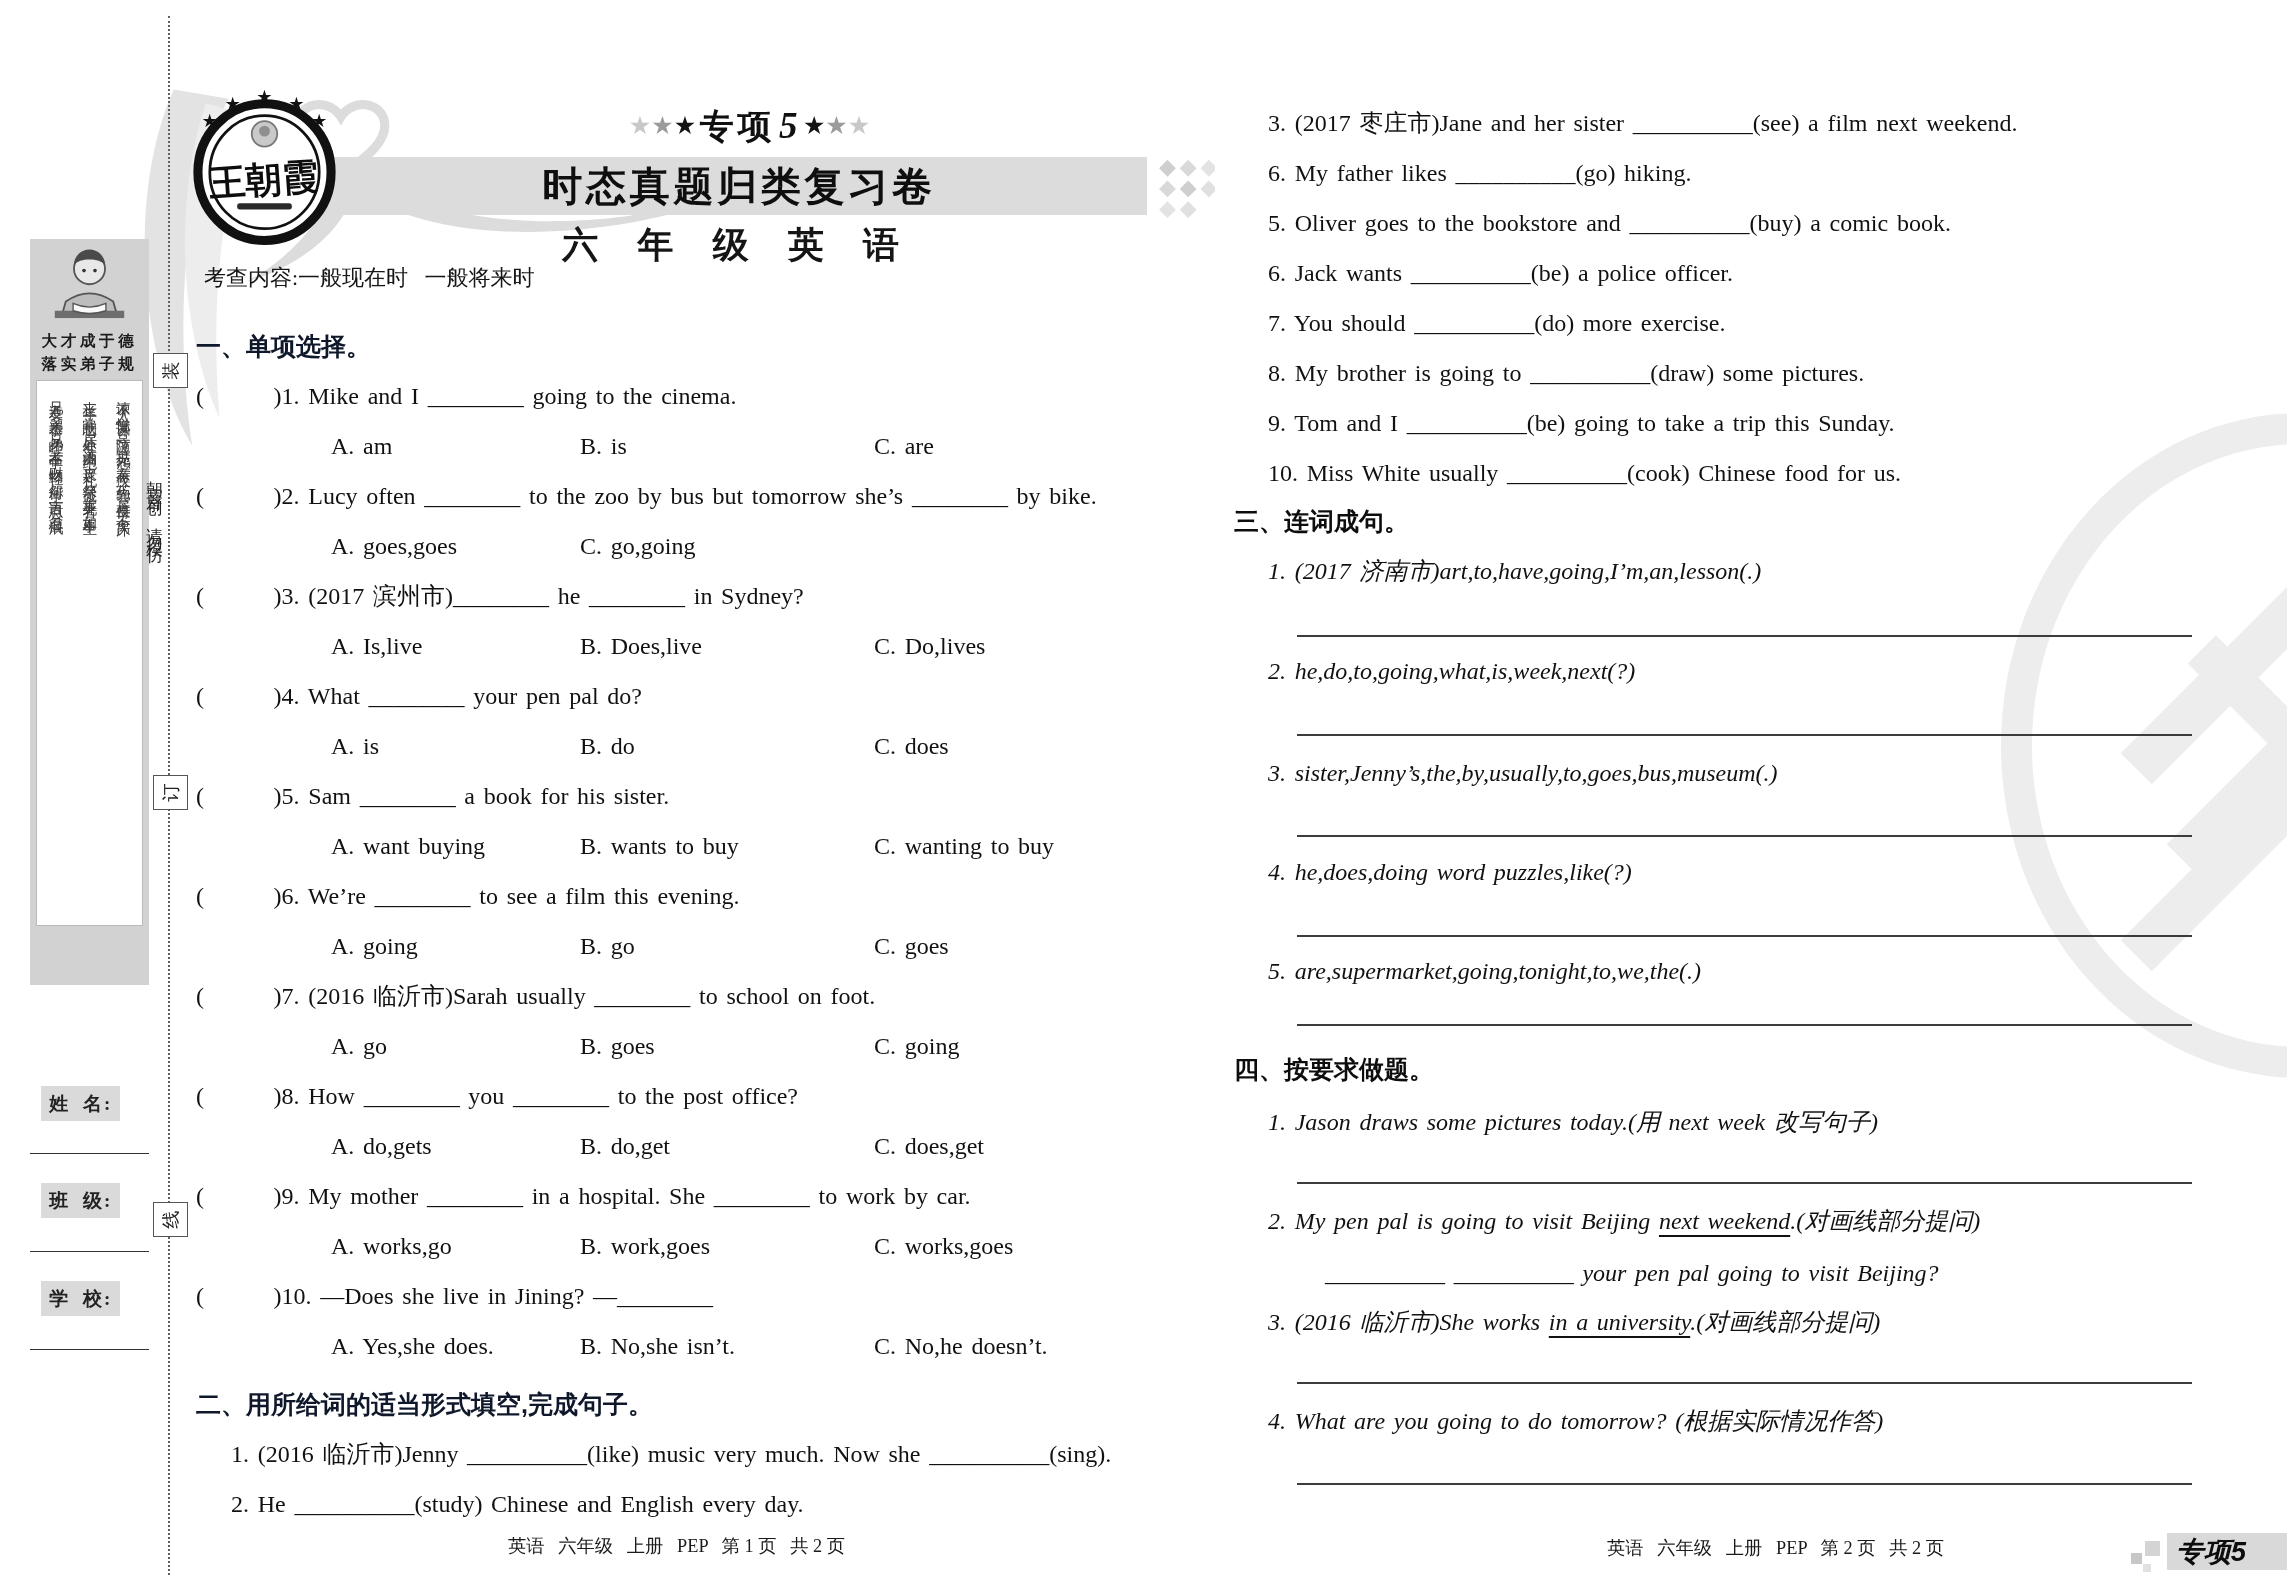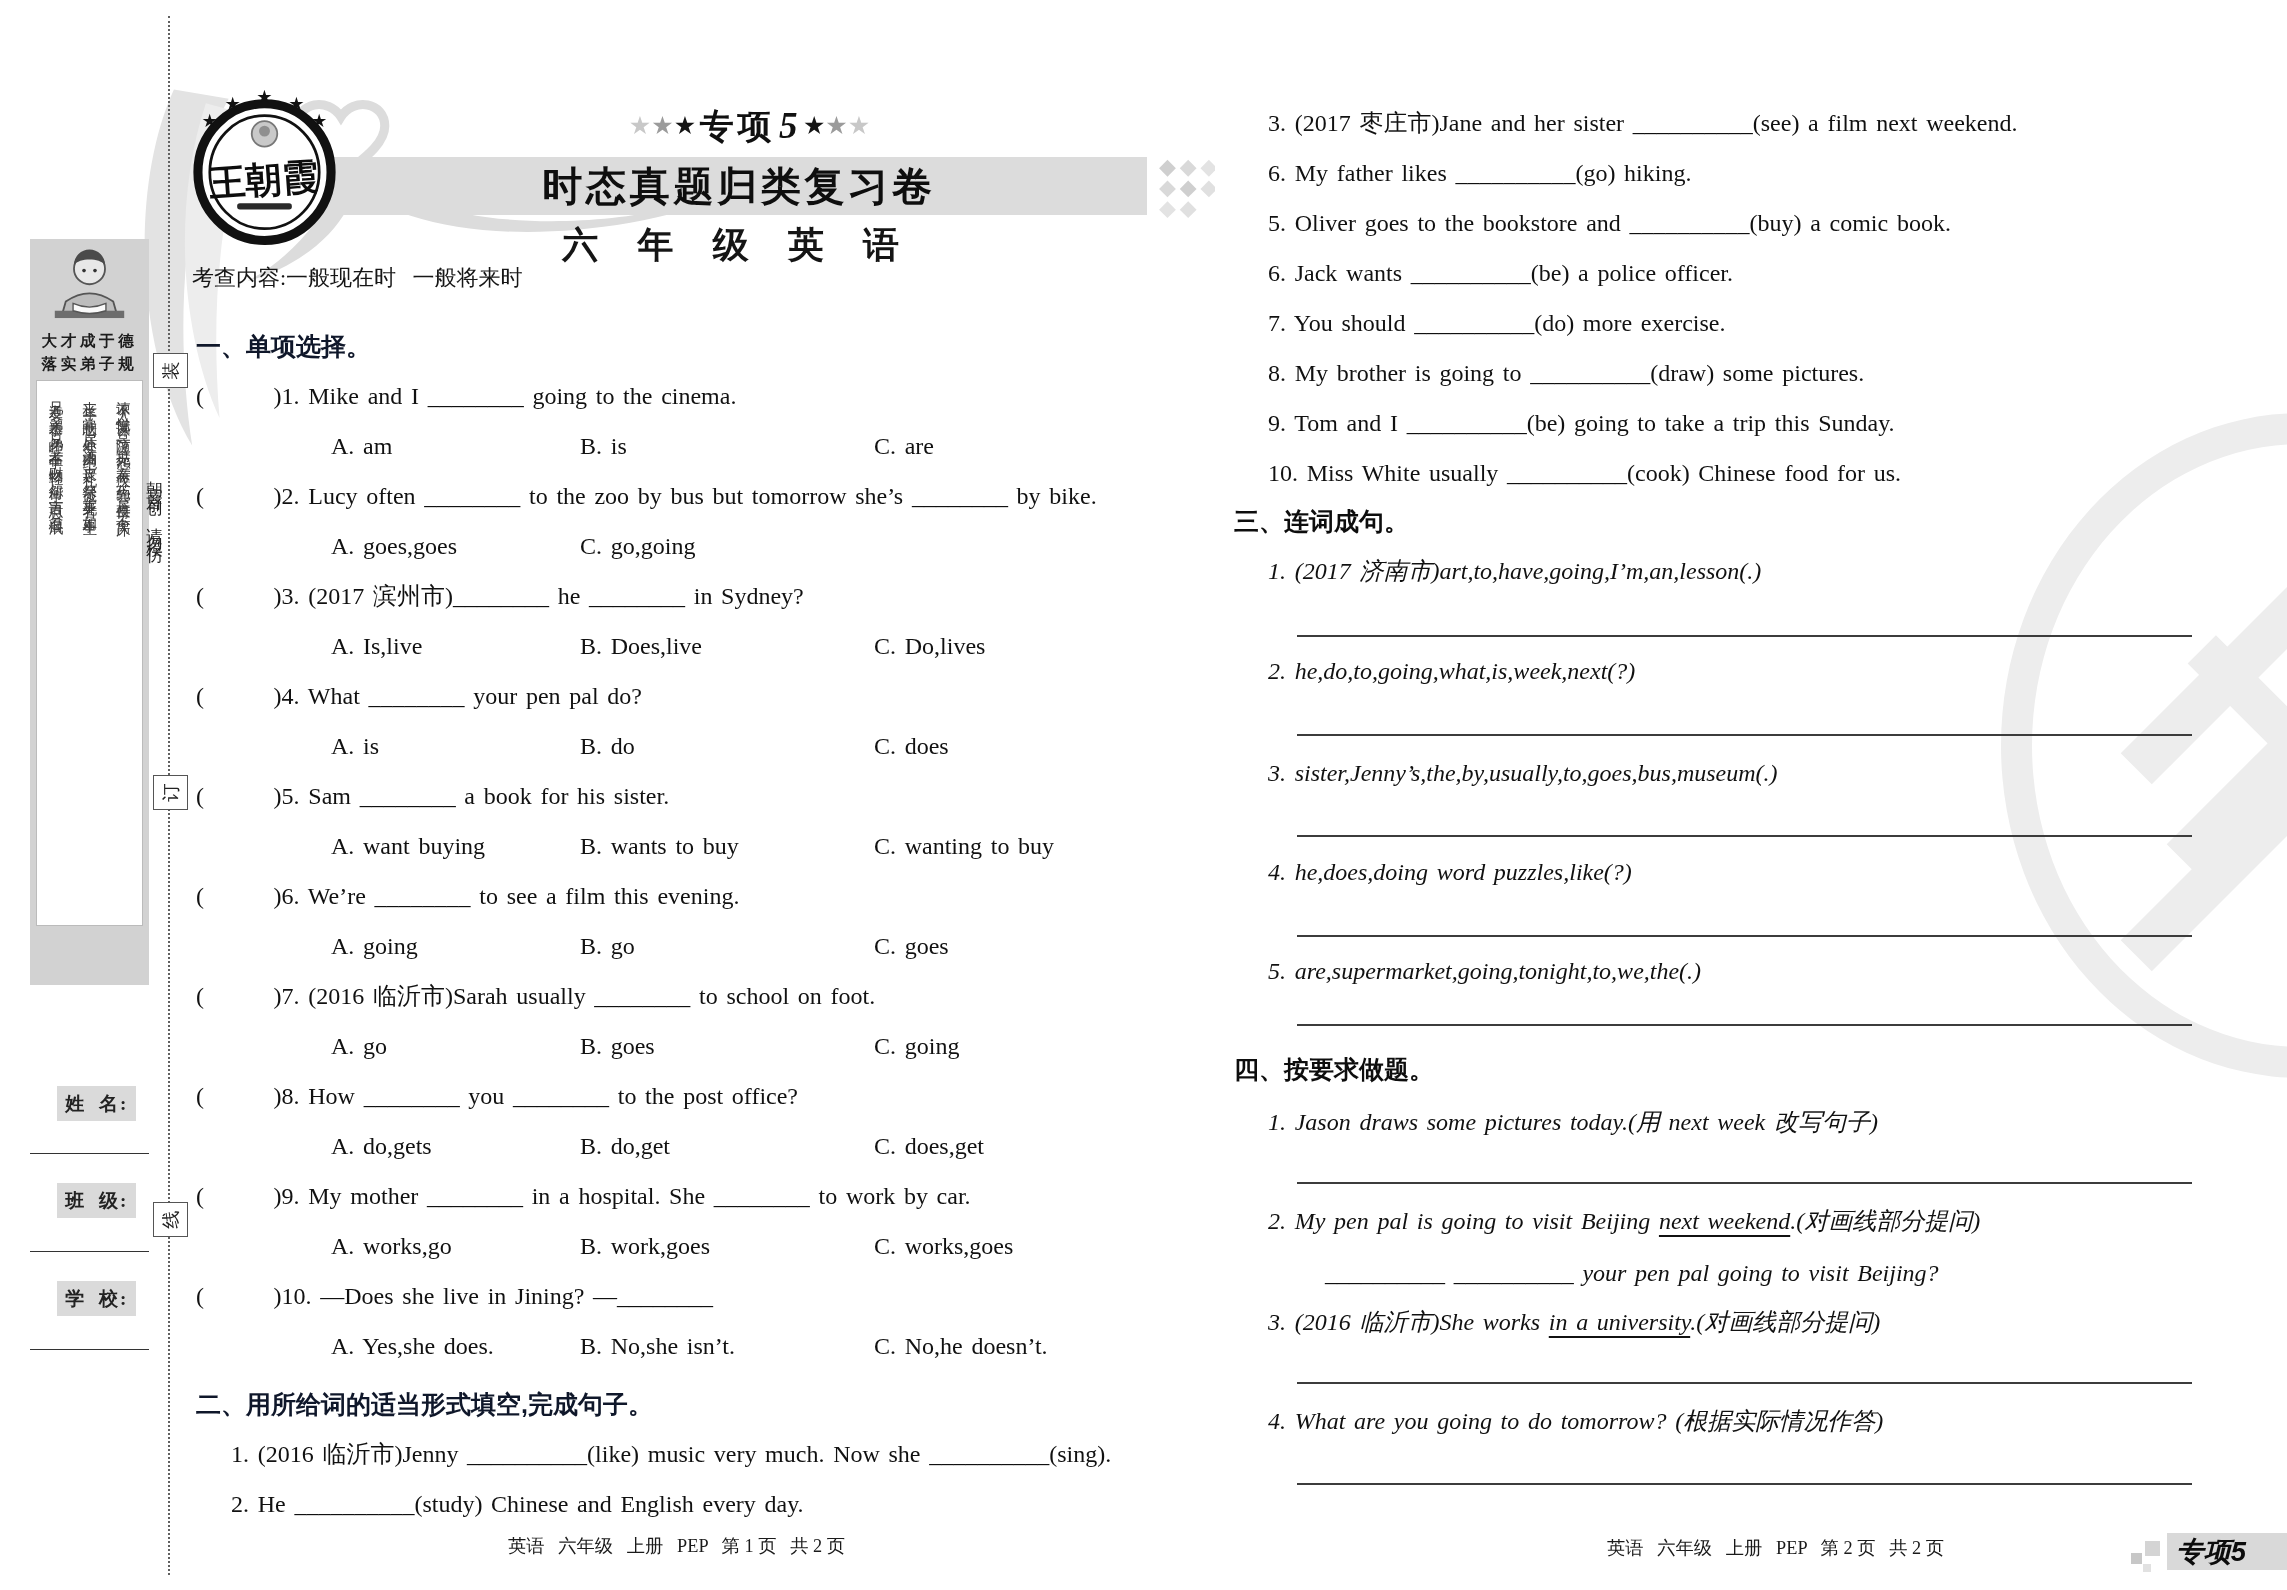--- a/index.html
+++ b/index.html
@@ -14,40 +14,40 @@
              color:#222;font-family:"Liberation Serif",serif;white-space:pre;z-index:3;}
   
   .side-panel{position:absolute;left:30px;top:239px;width:119px;height:746px;background:#d2d2d2;z-index:2;}
   .side-illu{display:block;margin:5.5px auto 0 auto;}
   .side-motto{font-family:"Liberation Sans",sans-serif;font-weight:bold;font-size:15.5px;line-height:23px;
               text-align:center;color:#1c1c1c;letter-spacing:3.7px;}
   .dizigui{margin:5.5px 6.4px 0 6.4px;background:#fff;border:0.9px solid #bbb;padding:9.1px 1.8px;height:526px;
            display:flex;flex-direction:row;justify-content:space-around;}
   .dz-col{display:flex;flex-direction:column;align-items:center;gap:8.2px;}
   .dz-group{writing-mode:vertical-rl;font-size:14.6px;letter-spacing:2.7px;color:#3a3a3a;line-height:16.4px;}
-  .name-field{position:absolute;left:33px;z-index:2;padding-left:24px;}
+  .name-field{position:absolute;left:17px;z-index:2;padding-left:24px;}
   .name-label{display:inline-block;background:#dadada;padding:4.6px 8.2px;font-size:19px;font-weight:bold;
               letter-spacing:1.8px;white-space:pre;color:#222;}
   .name-line{position:absolute;left:30px;width:119px;height:0;border-bottom:1.8px solid #333;z-index:2;}
   
   .deco-svg{position:absolute;left:119px;top:53px;z-index:0;}
   .logo{position:absolute;left:187px;top:90px;z-index:3;}
   .title-line{position:absolute;left:384px;top:104px;width:731px;text-align:center;z-index:2;
               font-family:"Liberation Sans",sans-serif;white-space:pre;}
   .title-line .star{font-size:25px;vertical-align:3.7px;}
   .star.s1{color:#c8c8c8;} .star.s2{color:#9b9b9b;} .star.s3{color:#141414;}
   .title-line .unit{font-size:34px;font-weight:bold;color:#101010;letter-spacing:3.7px;padding:0 3.7px;}
   .title-line .unit-num{font-family:"Liberation Serif",serif;font-style:italic;font-weight:bold;font-size:37px;padding-right:5.5px;}
   .banner{position:absolute;left:331px;top:157px;width:816px;height:58px;background:#dcdcdc;z-index:1;
           font-family:"Liberation Sans",sans-serif;font-weight:bold;font-size:40px;letter-spacing:3.7px;
           line-height:58px;text-align:center;color:#0e0e0e;}
   .checker{position:absolute;left:1151px;top:155px;z-index:1;}
   .grade{position:absolute;left:329px;top:221px;width:818px;text-align:center;z-index:2;
          font-family:"Liberation Sans",sans-serif;font-size:36px;font-weight:600;letter-spacing:14.6px;color:#151515;}
-  .scope{position:absolute;left:192px;top:263px;font-size:22px;white-space:pre;color:#161616;z-index:2;}
+  .scope{position:absolute;left:204px;top:263px;font-size:22px;white-space:pre;color:#161616;z-index:2;}
   
   .qcol{position:absolute;left:196px;top:322px;width:998px;z-index:2;}
   .sec-title{font-family:"Liberation Sans",sans-serif;font-weight:bold;font-size:25px;color:#0f172a;
              height:49px;line-height:49px;white-space:pre;}
   .qrow{height:50px;line-height:50px;font-size:24px;white-space:pre;word-spacing:2.7px;}
   .orow{height:50px;line-height:50px;font-size:24px;white-space:pre;word-spacing:2.7px;
         padding-left:135px;display:grid;grid-template-columns:249px 294px 1fr;}
   .irow{height:50px;line-height:50px;font-size:24px;white-space:pre;word-spacing:2.7px;padding-left:35px;}
   .rcol{position:absolute;left:1268px;top:98px;width:1014px;z-index:2;}
   .rrow{height:50px;line-height:50px;font-size:24px;white-space:pre;word-spacing:2.7px;}

